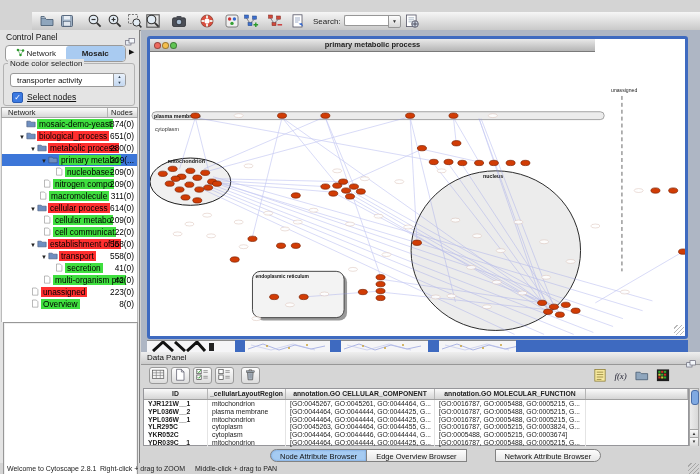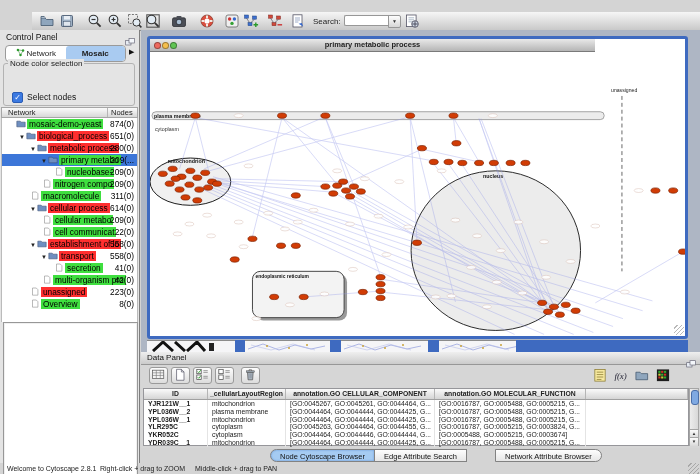--- a/index.html
+++ b/index.html
@@ -31,21 +31,21 @@
   .cp-tab svg{width:9px;height:9px;vertical-align:-1px;margin-right:2px;}
   #cp-arrow{left:129px;top:18px;font-size:7px;color:#111;}
   #cp-group{left:3px;top:33px;width:130px;height:41px;border:1px solid #b3b3b3;border-radius:3px;}
   #cp-legend{left:8px;top:29px;font-size:8px;color:#222;background:#e4e4e4;padding:0 2px;}
   #cp-dropdown{left:10px;top:43px;width:116px;height:14px;background:#fff;border:1px solid #9a9a9a;border-radius:3px;
                font-size:8px;line-height:14px;padding-left:6px;box-sizing:border-box;color:#111;}
   #cp-stepper{position:absolute;right:0;top:0;width:11px;height:12px;background:linear-gradient(#e9f1fb,#c3d7f0);
               border-left:1px solid #9a9a9a;border-radius:0 2px 2px 0;font-size:4px;line-height:6px;text-align:center;color:#345;}
   #cp-checkbox{left:12px;top:62px;width:9px;height:9px;background:#3b79e1;border:1px solid #2a5cb4;border-radius:2px;
                color:#fff;font-size:8px;line-height:9px;text-align:center;}
-  #cp-checklabel{left:27px;top:62px;font-size:8.5px;color:#111;}
+  #cp-checklabel{left:27px;top:62px;font-size:8.5px;color:#111;text-decoration:underline;}
   #tree-header{left:1px;top:77px;width:137px;height:11px;background:linear-gradient(#fbfbfb,#d7d7d7);
                border:1px solid #a6a6a6;box-sizing:border-box;font-size:7.5px;color:#222;}
   #tree-header .col2{position:absolute;left:105px;top:0;border-left:1px solid #b5b5b5;padding-left:3px;height:100%;line-height:10px;}
   #tree{left:1px;top:88px;width:137px;height:204px;background:#fff;overflow:hidden;border-left:1px solid #bbb;border-right:1px solid #bbb;box-sizing:border-box;}
   .trow{position:relative;height:12px;line-height:12px;font-size:8.3px;white-space:nowrap;color:#000;}
   .trow.selected{background:#3c76d8;}
   .tarrow{display:inline-block;width:8px;font-size:6px;color:#222;text-align:center;}
   .ticon{display:inline-block;width:11px;}
   .ticon svg{width:10px;height:9px;vertical-align:-1px;}
   .chip{padding:0 2px;}
@@ -226,46 +226,50 @@
             <path d="M3 3L11 4L7 11z" fill="none" stroke="#388838" stroke-width=".9"></path>
             <circle cx="3" cy="3" r="1.9" fill="#2a9a2a"></circle>
             <circle cx="11" cy="4" r="1.9" fill="#2a9a2a"></circle>
             <circle cx="7" cy="11" r="1.9" fill="#2a9a2a"></circle>
           </svg>Network</div>
         <div class="cp-tab active">Mosaic</div>
       </div>
     <span id="cp-arrow" class="abs">▶</span>
     <div id="cp-group" class="abs"></div>
     <span id="cp-legend" class="abs">Node color selection</span>
+    <div id="cp-dropdown" class="abs">
+      <span>transporter activity</span>
+      <span id="cp-stepper">▲<br>▼</span>
+    </div>
     <div id="cp-checkbox" class="abs">✓</div>
     <span id="cp-checklabel" class="abs">Select nodes</span>
     <div id="tree-header" class="abs">
       <span style="position:absolute;left:6px;top:0;line-height:10px;">Network</span>
       <span class="col2">Nodes</span>
     </div>
     <div id="tree" class="abs">
-        <div class="trow" style="padding-left: 14px;"><span class="ticon"><svg viewBox="0 0 12 10">
+        <div class="trow" style="padding-left: 24px;"><span class="ticon"><svg viewBox="0 0 12 10">
               <path d="M1 9V2.2h4l1 1.2h5V9z" fill="#6f8fc0" stroke="#3a4f74" stroke-width=".7"></path>
             </svg></span><span class="chip green">mosaic-demo-yeast</span><span class="tcount">874(0)</span></div>
         <div class="trow" style="padding-left: 16px;"><span class="tarrow">▼</span><span class="ticon"><svg viewBox="0 0 12 10">
               <path d="M1 9V2.2h4l1 1.2h5V9z" fill="#6f8fc0" stroke="#3a4f74" stroke-width=".7"></path>
             </svg></span><span class="chip red">biological_process</span><span class="tcount">651(0)</span></div>
         <div class="trow" style="padding-left: 27px;"><span class="tarrow">▼</span><span class="ticon"><svg viewBox="0 0 12 10">
               <path d="M1 9V2.2h4l1 1.2h5V9z" fill="#6f8fc0" stroke="#3a4f74" stroke-width=".7"></path>
             </svg></span><span class="chip red">metabolic process</span><span class="tcount">280(0)</span></div>
         <div class="trow selected" style="padding-left: 38px;"><span class="tarrow">▼</span><span class="ticon"><svg viewBox="0 0 12 10">
               <path d="M1 9V2.2h4l1 1.2h5V9z" fill="#6f8fc0" stroke="#3a4f74" stroke-width=".7"></path>
             </svg></span><span class="chip green">primary metabo</span><span class="tcount">209(...</span></div>
         <div class="trow" style="padding-left: 52px;"><span class="ticon"><svg viewBox="0 0 12 10">
               <path d="M3 .8h4.5l2 2V9.4H3z" fill="#fff" stroke="#888" stroke-width=".7"></path>
             </svg></span><span class="chip green">nucleobase-</span><span class="tcount">209(0)</span></div>
         <div class="trow" style="padding-left: 40px;"><span class="ticon"><svg viewBox="0 0 12 10">
               <path d="M3 .8h4.5l2 2V9.4H3z" fill="#fff" stroke="#888" stroke-width=".7"></path>
             </svg></span><span class="chip green">nitrogen compo</span><span class="tcount">209(0)</span></div>
-        <div class="trow" style="padding-left: 28px;"><span class="ticon"><svg viewBox="0 0 12 10">
+        <div class="trow" style="padding-left: 36px;"><span class="ticon"><svg viewBox="0 0 12 10">
               <path d="M3 .8h4.5l2 2V9.4H3z" fill="#fff" stroke="#888" stroke-width=".7"></path>
             </svg></span><span class="chip green">macromolecule</span><span class="tcount">311(0)</span></div>
         <div class="trow" style="padding-left: 27px;"><span class="tarrow">▼</span><span class="ticon"><svg viewBox="0 0 12 10">
               <path d="M1 9V2.2h4l1 1.2h5V9z" fill="#6f8fc0" stroke="#3a4f74" stroke-width=".7"></path>
             </svg></span><span class="chip red">cellular process</span><span class="tcount">614(0)</span></div>
         <div class="trow" style="padding-left: 40px;"><span class="ticon"><svg viewBox="0 0 12 10">
               <path d="M3 .8h4.5l2 2V9.4H3z" fill="#fff" stroke="#888" stroke-width=".7"></path>
             </svg></span><span class="chip green">cellular metabo</span><span class="tcount">209(0)</span></div>
         <div class="trow" style="padding-left: 40px;"><span class="ticon"><svg viewBox="0 0 12 10">
               <path d="M3 .8h4.5l2 2V9.4H3z" fill="#fff" stroke="#888" stroke-width=".7"></path>
@@ -633,22 +637,22 @@
         </div>
     </div>
     <div id="dp-scroll">
       <div id="dp-thumbv"></div>
       <div class="sbtn" style="top:40px;">▲</div>
       <div class="sbtn" style="top:48px;">▼</div>
     </div>
   </div>
 
   <div id="btabs" class="abs">
-      <div class="btab first active">Node Cytoscape Browser</div>
-      <div class="btab">Edge Attribute Search</div>
+      <div class="btab first active">Node Attribute Browser</div>
+      <div class="btab">Edge Overview Browser</div>
       <div class="btab last">Network Attribute Browser</div>
     </div>
 
   <div id="statusbar" class="abs">
     <div id="grip2"></div>
   <div class="status-item" style="left: 7px;">Welcome to Cytoscape 2.8.1</div>
       <div class="status-item" style="left: 100px;">Right-click + drag to ZOOM</div>
       <div class="status-item" style="left: 195px;">Middle-click + drag to PAN</div>
     </div>
 

